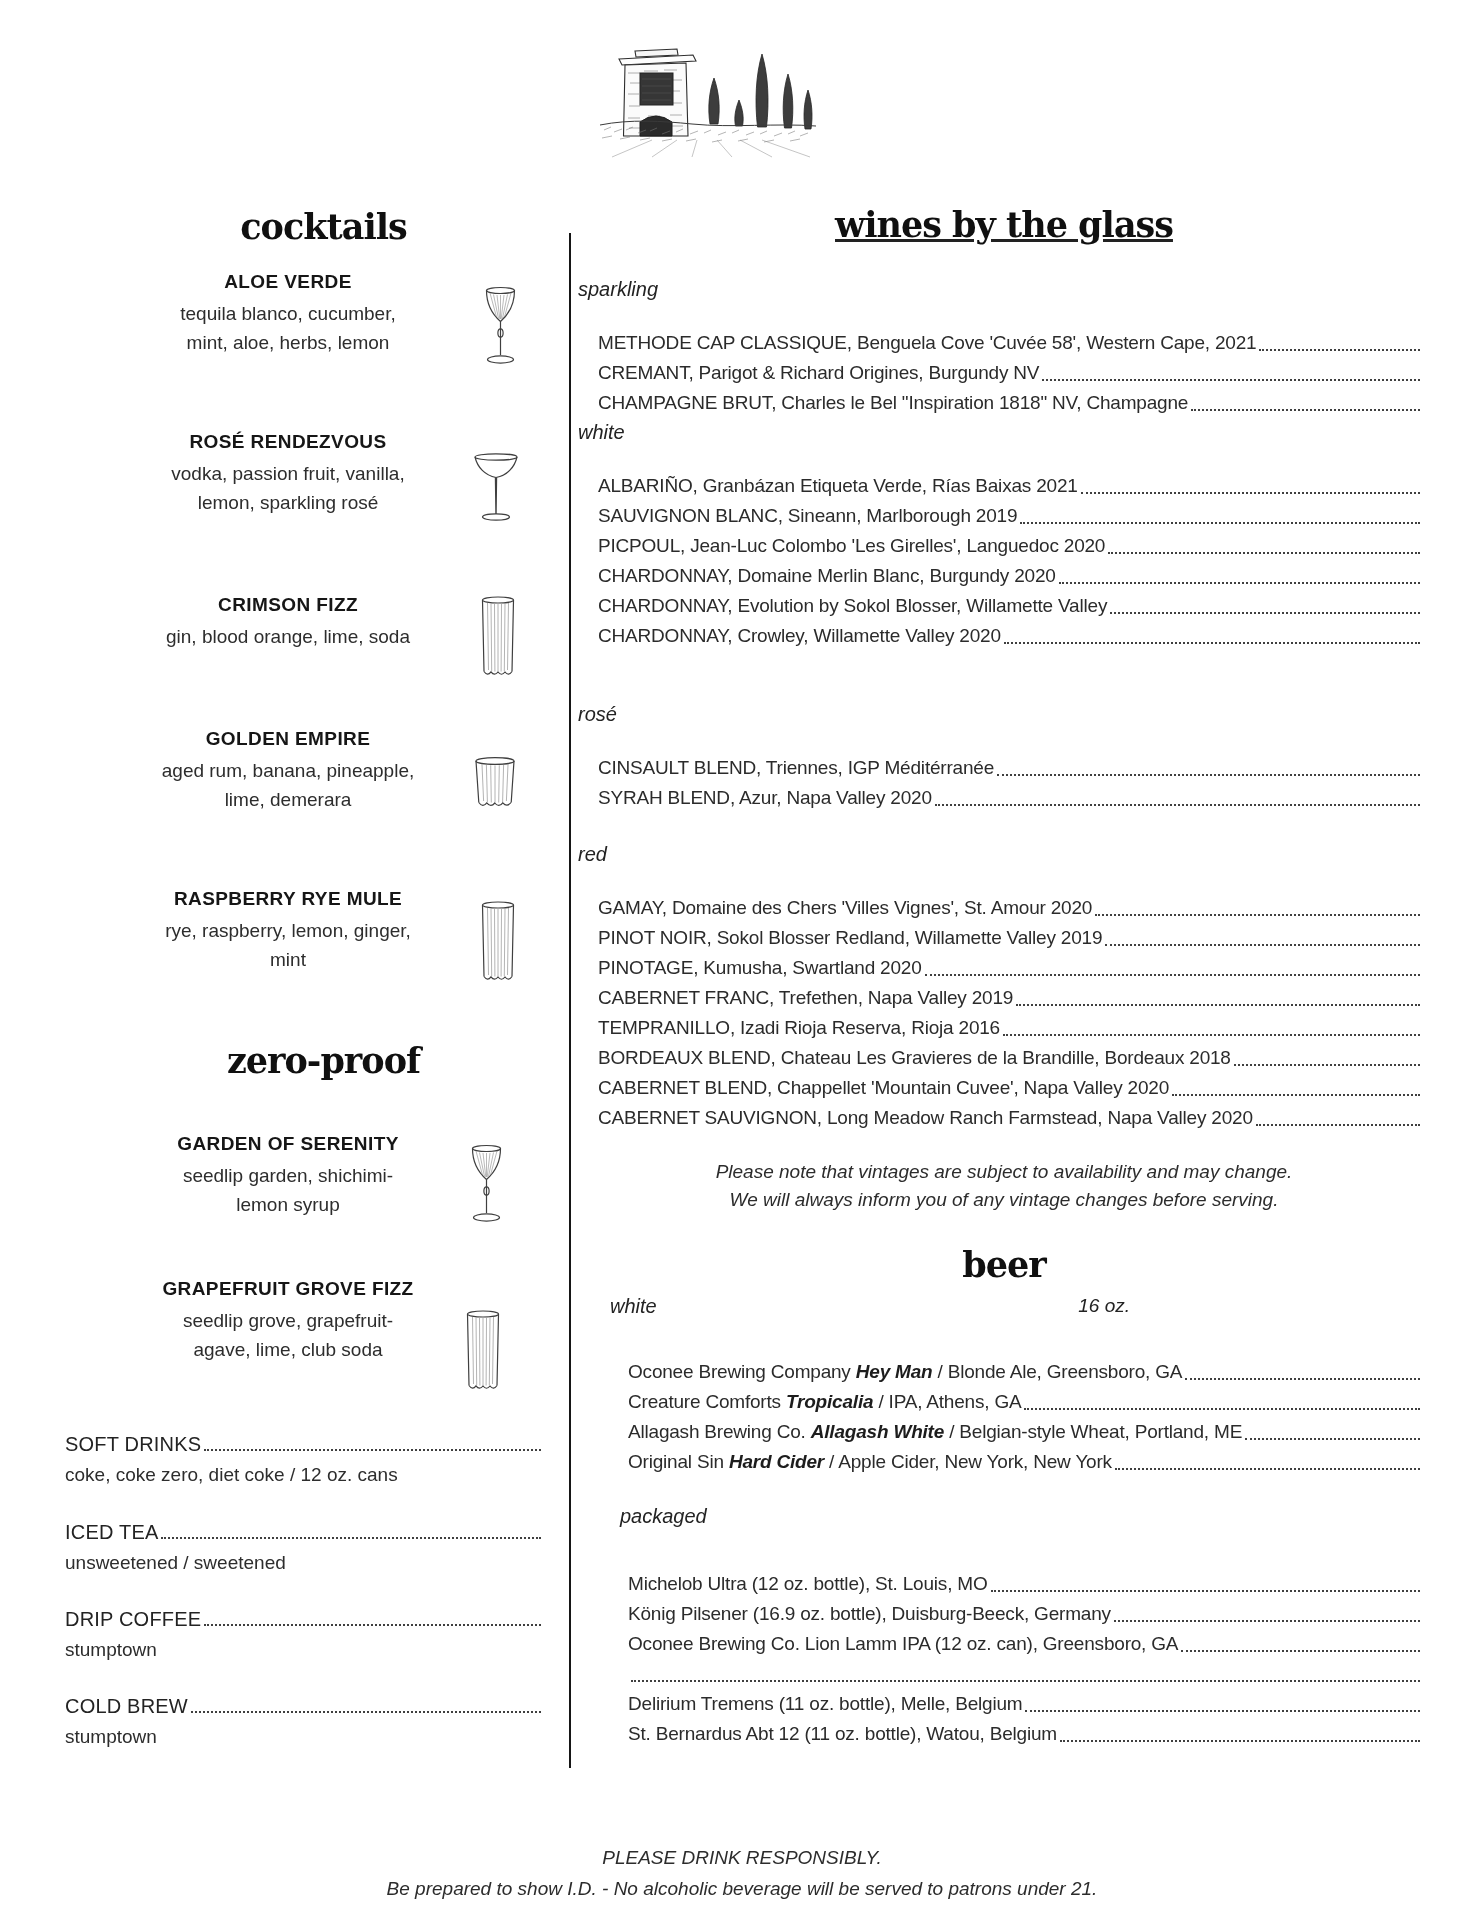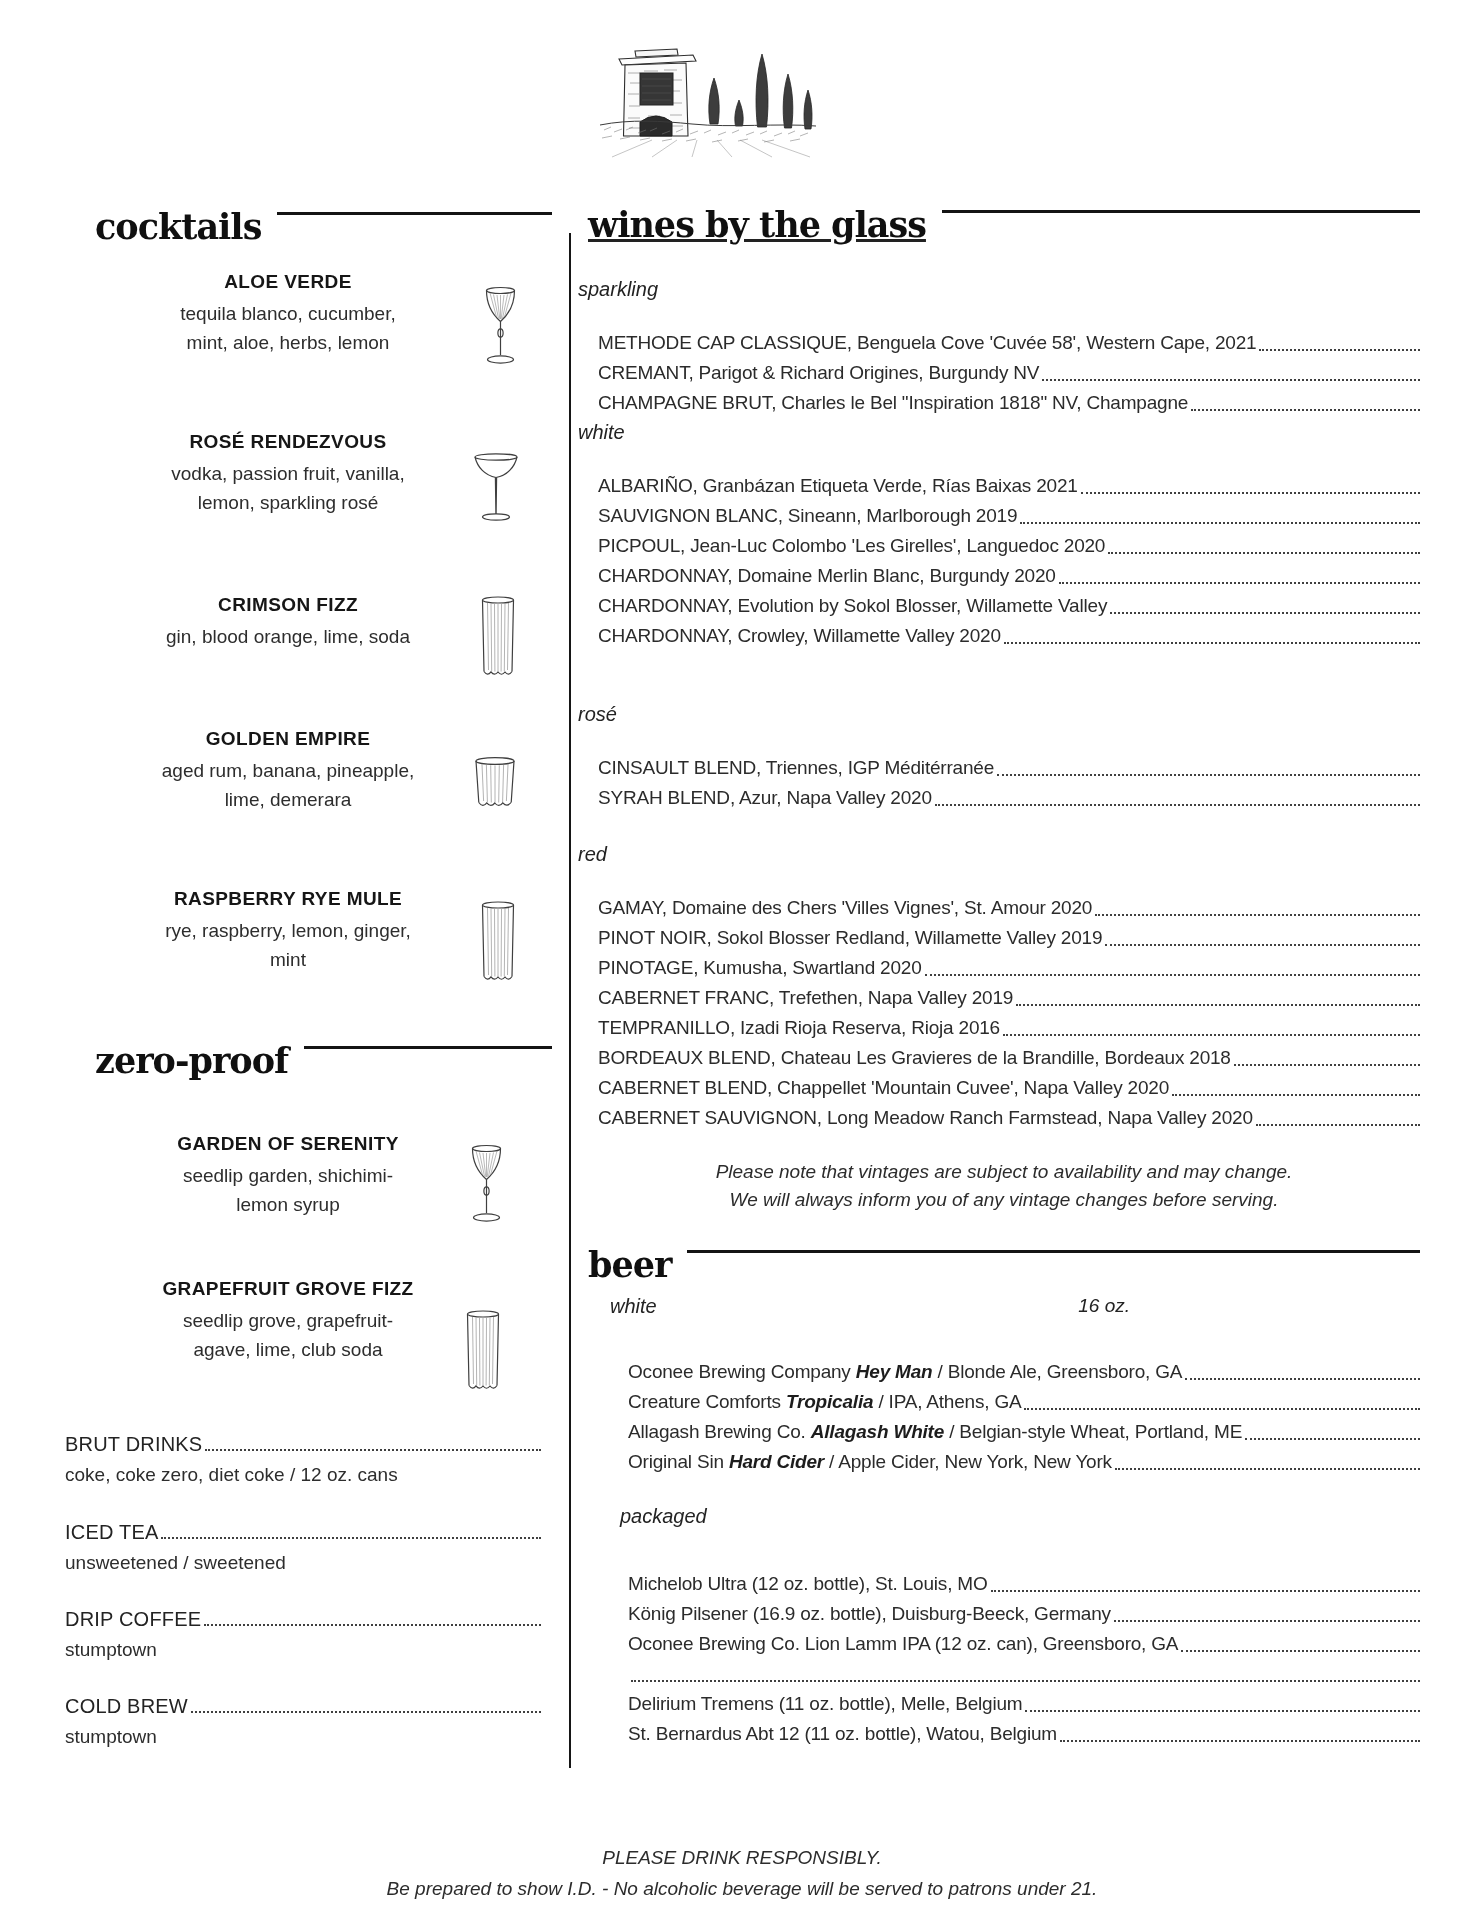--- a/index.html
+++ b/index.html
@@ -1,19 +1,19 @@
 <!DOCTYPE html>
 <html><head>
 <meta charset="utf-8">
 <style>
   html,body{margin:0;padding:0;background:#ffffff;}
   .page{position:relative;width:1484px;height:1920px;background:#fff;overflow:hidden;
         font-family:"Liberation Sans",sans-serif;color:#222;}
   
-  .hgroup{position:absolute;display:flex;align-items:flex-start;}
+  .hgroup{position:absolute;display:flex;align-items:center;flex-direction:column;}
   .hword{font-family:"DejaVu Serif",serif;font-weight:700;font-size:35px;letter-spacing:-1px;
          color:#101010;line-height:1.2;white-space:nowrap;}
   .hrule{flex:1;height:3px;background:#141414;margin-left:16px;margin-top:6px;}
   
   .vdivider{position:absolute;left:569px;top:233px;width:2px;height:1535px;background:#161616;}
   
   .entry{position:absolute;left:147px;width:282px;text-align:center;}
   .entry-name{font-size:19px;font-weight:700;letter-spacing:.4px;color:#161616;line-height:24px;margin-bottom:5px;}
   .entry-desc{font-size:19px;color:#2d2d2d;line-height:29px;white-space:pre-line;}
   .glass{position:absolute;}
@@ -196,21 +196,21 @@
       <path d="M5.5 6 L7 77.5 M36.5 6 L35 77.5"></path>
       <path d="M7 77.5 q3.5 5 7 0.3 q3.5 4.7 7 0.2 q3.5 4.5 7 0 q3.6 4.6 7 -0.5"></path>
     </g>
     <g stroke="#8a8a8a" stroke-width="0.65" fill="none">
       <path d="M10.5 9 L11.5 76 M14 9.5 L14.7 77 M17.5 10 L17.9 77.5 M21 10 L21 77.5 M24.5 10 L24.1 77.5 M28 9.5 L27.3 77 M31.5 9 L30.5 76"></path>
     </g>
   </svg>
 
   <div class="soft" style="top:1430px;">
     <div class="soft-title-row">
-        <span class="soft-title">BRUT DRINKS</span>
+        <span class="soft-title">SOFT DRINKS</span>
         <span class="dots"></span>
       </div>
     <div class="soft-desc">coke, coke zero, diet coke / 12 oz. cans</div>
   </div>
   <div class="soft" style="top:1518px;">
     <div class="soft-title-row">
         <span class="soft-title">ICED TEA</span>
         <span class="dots"></span>
       </div>
     <div class="soft-desc">unsweetened / sweetened</div>

